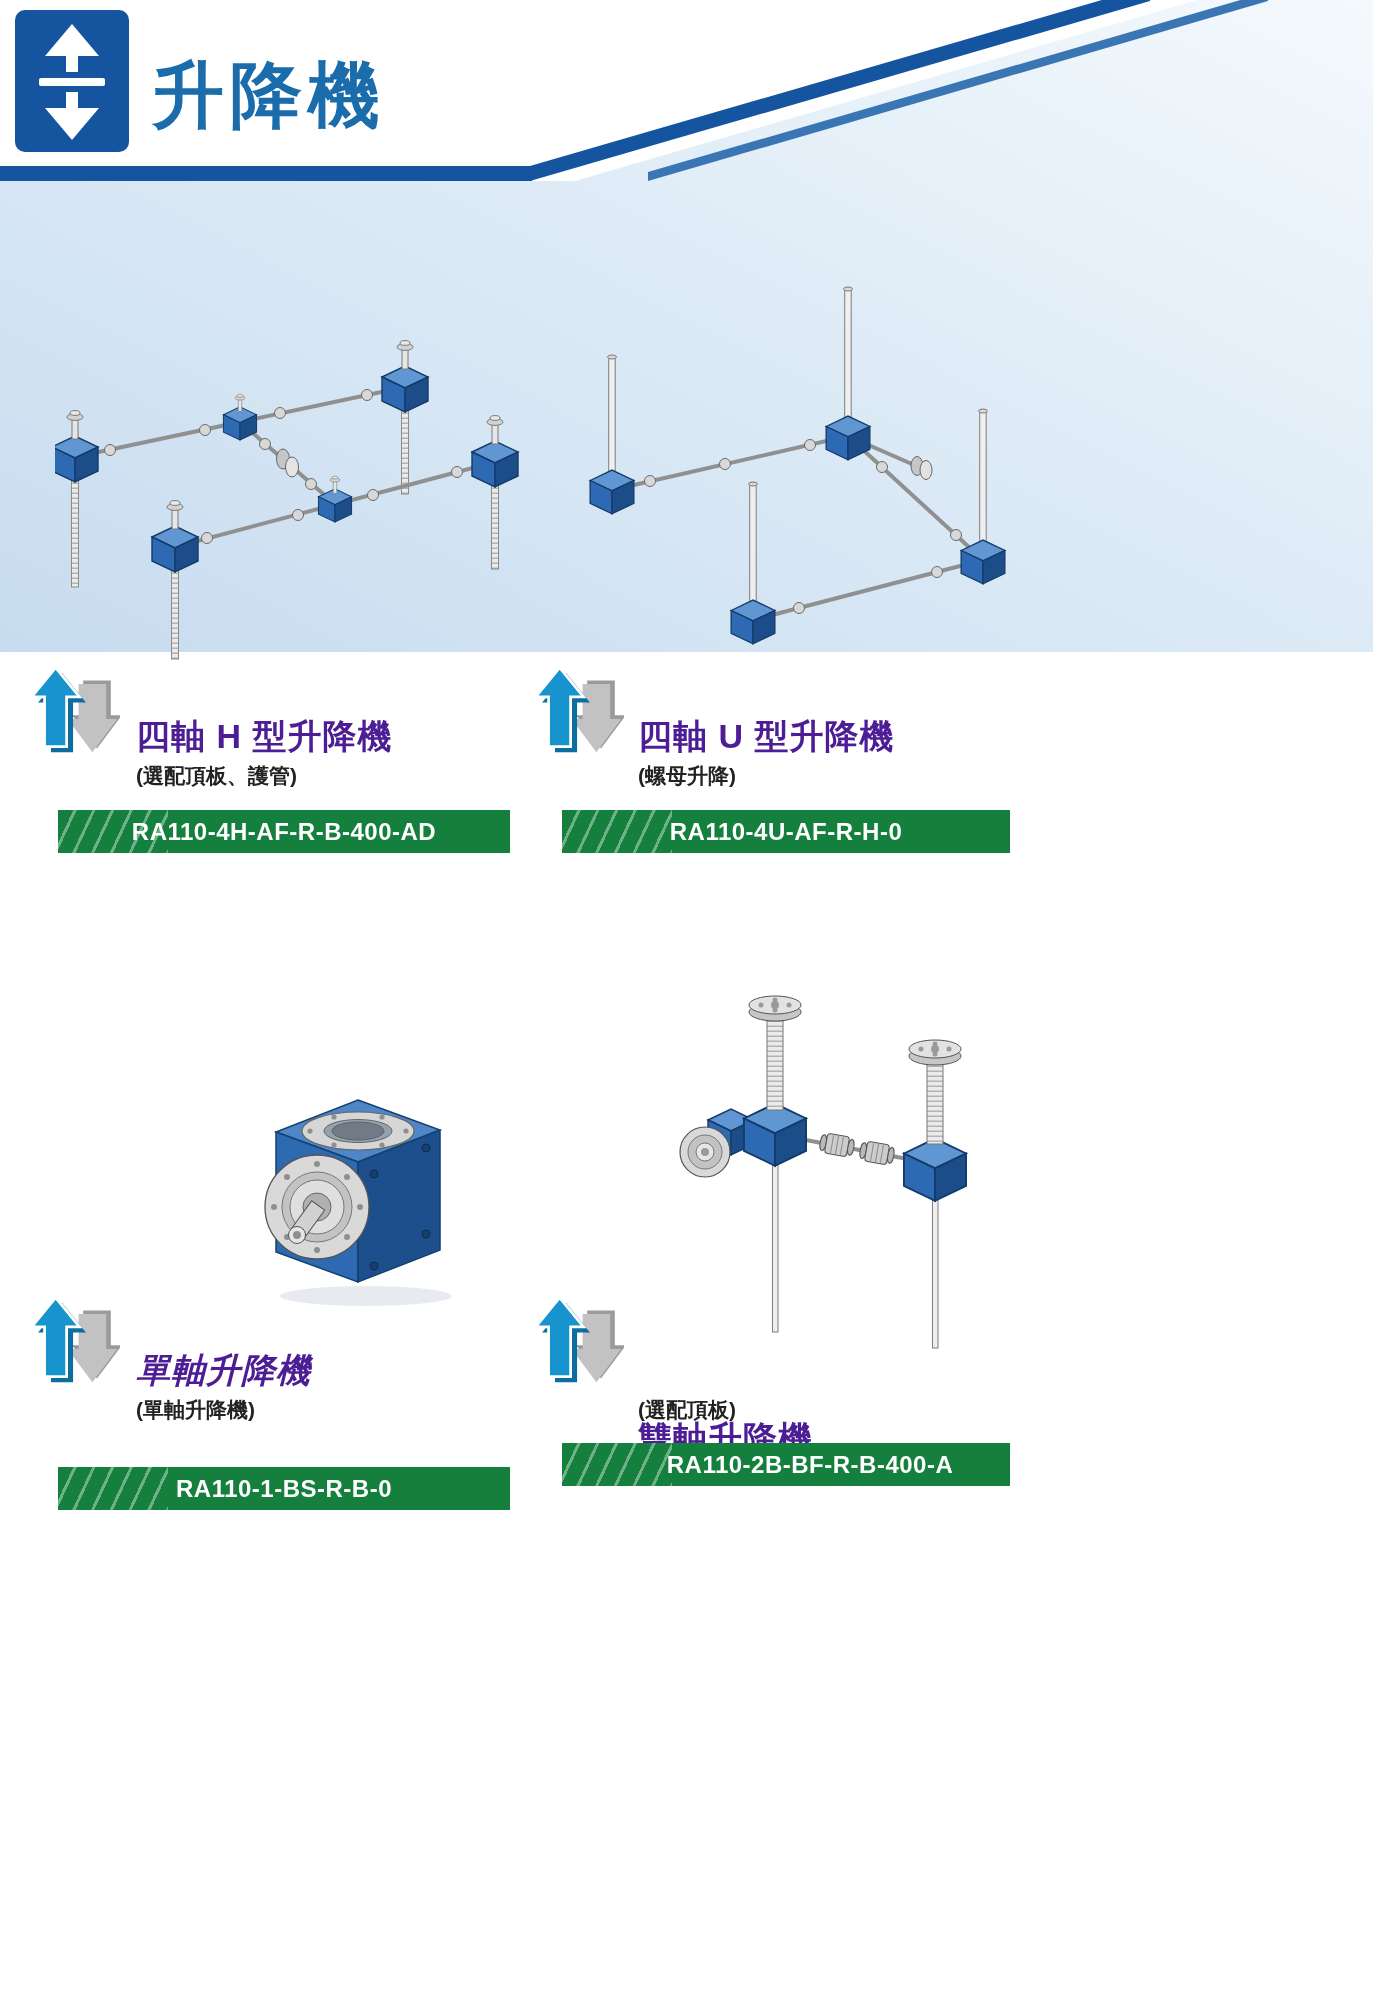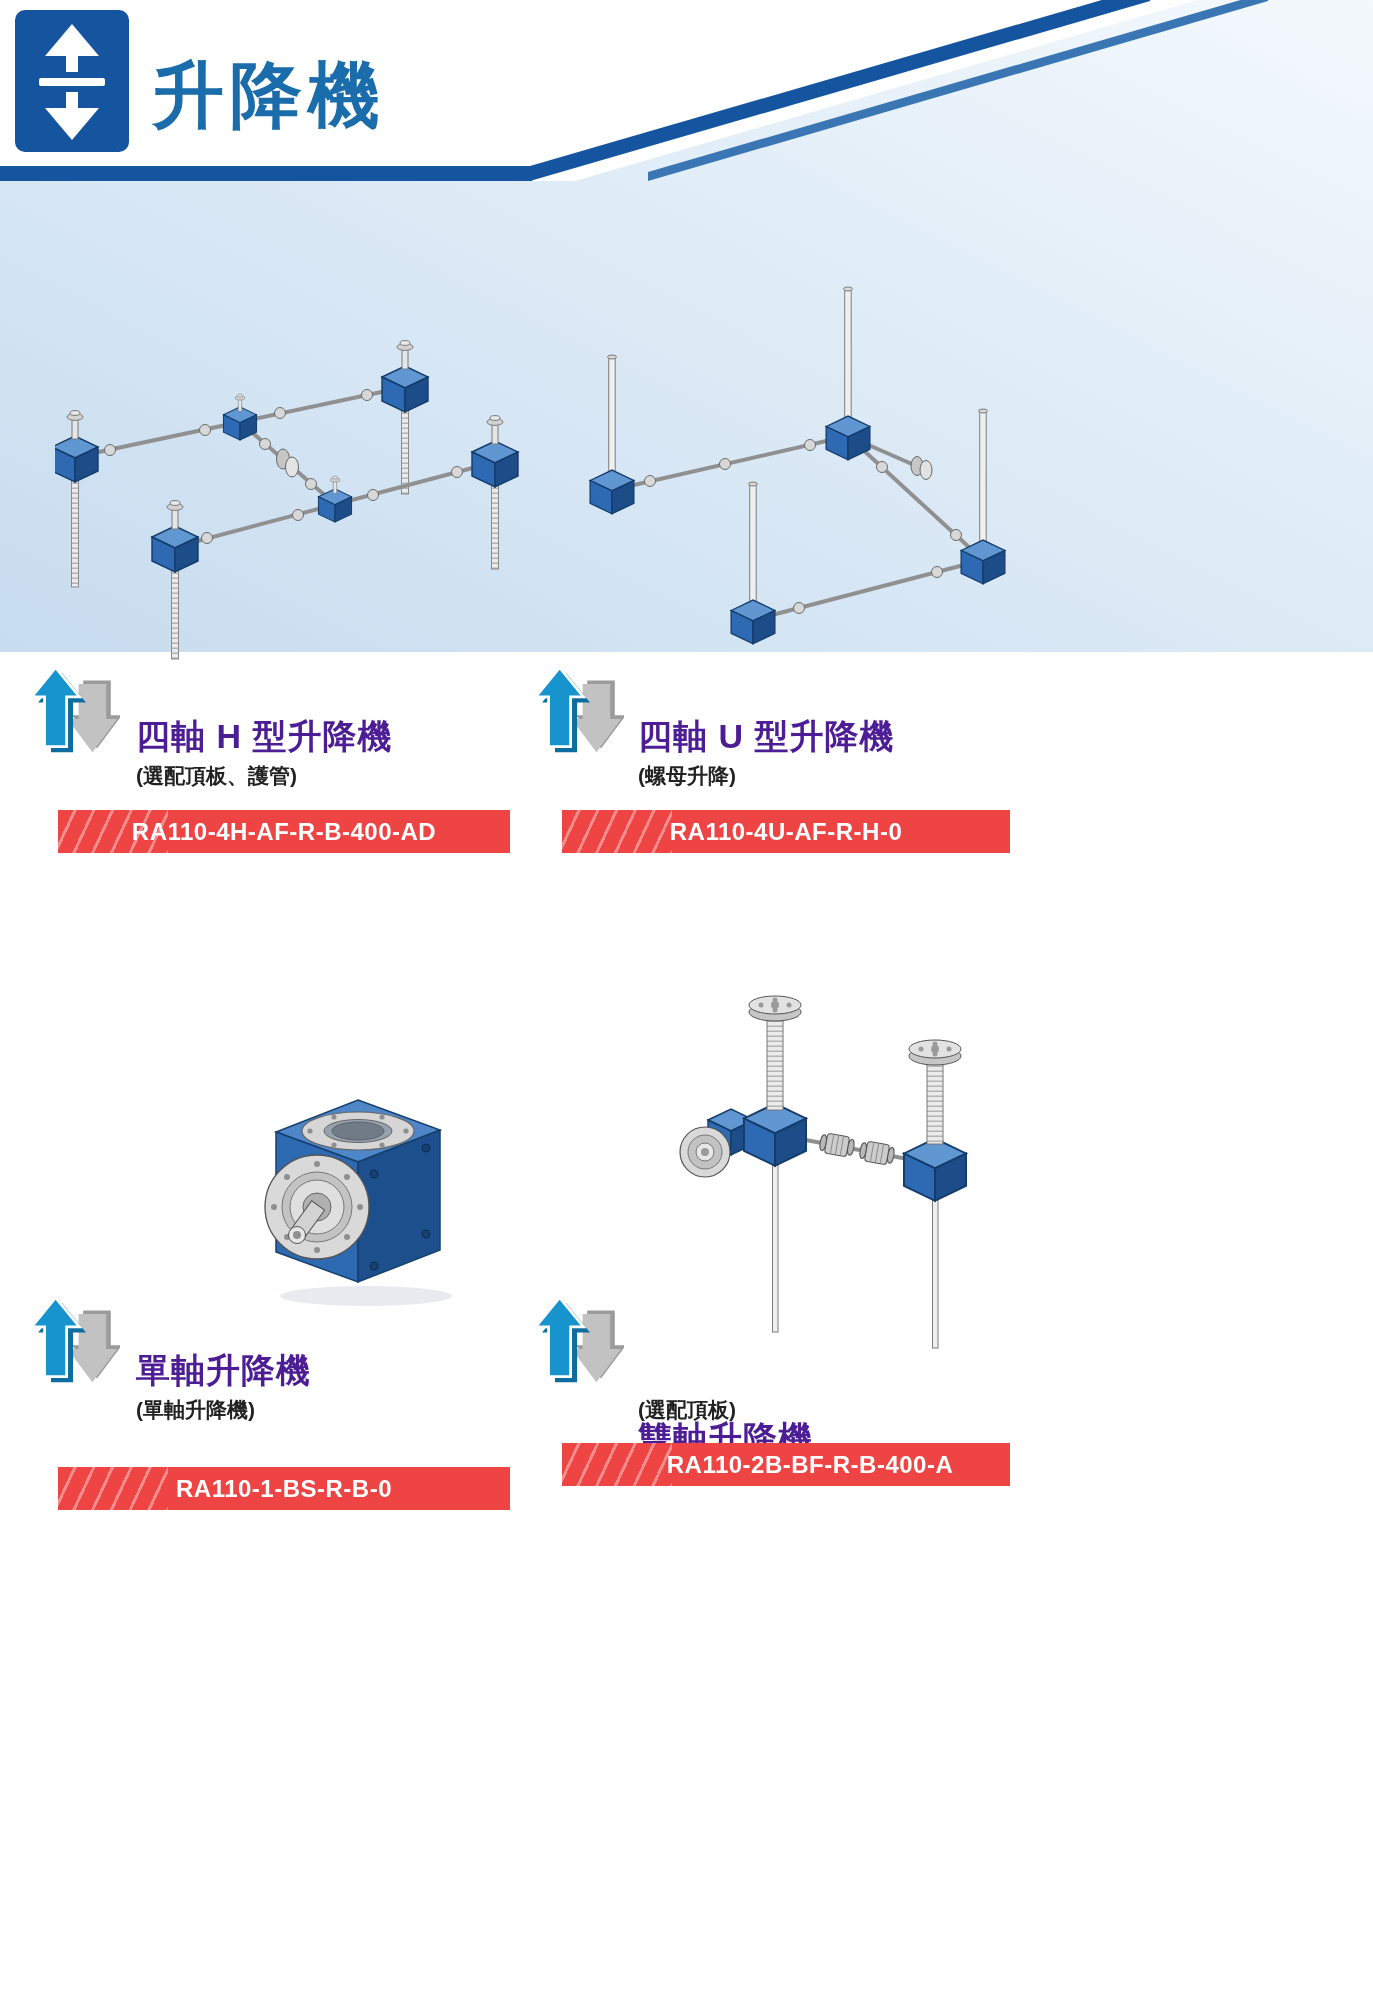--- a/index.html
+++ b/index.html
@@ -32,31 +32,31 @@
   .product { position:absolute; inset:0; z-index:2; }
   .bullet { position:absolute; width:92px; height:103px; }
   .p1 .bullet { left:28px;  top:662px; }
   .p2 .bullet { left:532px; top:662px; }
   .p3 .bullet { left:28px;  top:1292px; }
   .p4 .bullet { left:532px; top:1292px; }
 
   .prod-title { position:absolute; font-size:34px; font-weight:bold; color:#4c1d95; letter-spacing:1px; white-space:nowrap; }
   .p1 .prod-title { left:136px; top:714px; }
   .p2 .prod-title { left:638px; top:714px; }
-  .p3 .prod-title { left:136px; top:1348px; }
+  .p3 .prod-title { left:136px; top:1348px;font-style:italic; }
   .p4 .prod-title { left:638px; top:1416px; }
 
   .prod-subtitle { position:absolute; font-size:21px; font-weight:bold; color:#222222; white-space:nowrap; }
   .p1 .prod-subtitle { left:136px; top:762px; }
   .p2 .prod-subtitle { left:638px; top:762px; }
   .p3 .prod-subtitle { left:136px; top:1396px; }
   .p4 .prod-subtitle { left:638px; top:1396px; }
 
   .banner {
-    position:absolute; height:43px; background:#ef4444; overflow:hidden;
+    position:absolute; height:43px; background:#15803d; overflow:hidden;
     display:flex; align-items:center; justify-content:center;
   }
   .banner::before {
     content:""; position:absolute; left:0; top:0; bottom:0; width:110px;
     background:repeating-linear-gradient(115deg,
       transparent 0px, transparent 14px,
       rgba(255,255,255,0.38) 14px, rgba(255,255,255,0.38) 17px);
   }
   .banner span { position:relative; color:#ffffff; font-weight:bold; font-size:24px; letter-spacing:0.5px; }
   .p1 .banner { left:58px;  top:810px;  width:452px; }

